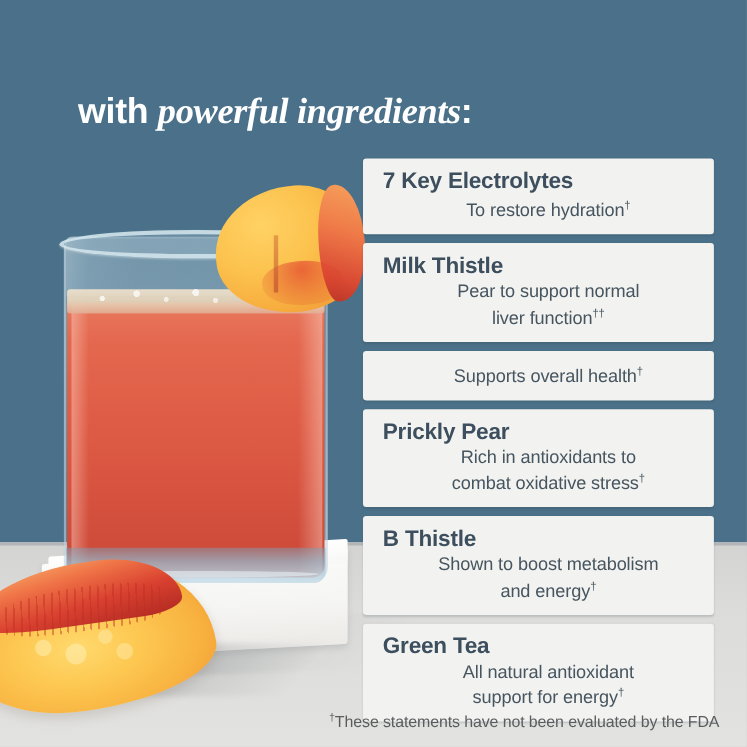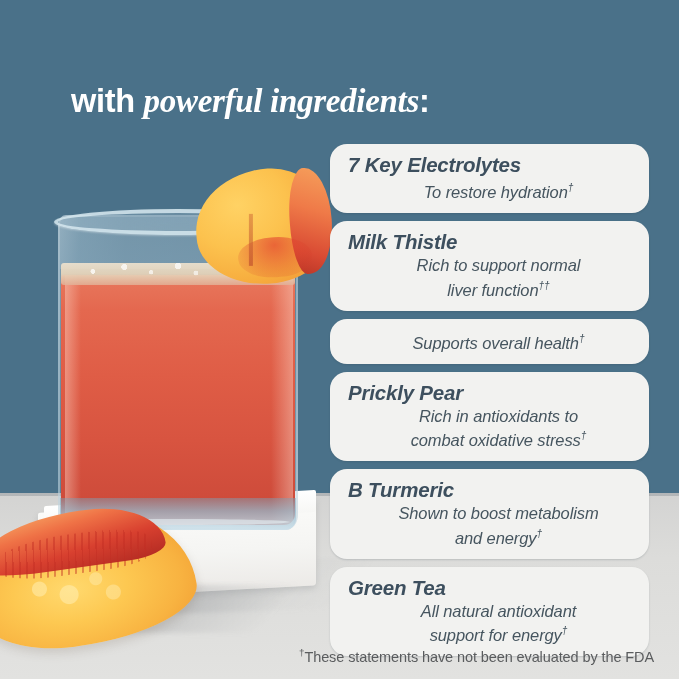--- a/index.html
+++ b/index.html
@@ -192,25 +192,24 @@
     font-weight:700;
     line-height:37px;
     letter-spacing:-0.3px;
   }
   .headline .em{ font-family:"Liberation Serif", serif; font-style:italic; font-weight:700; font-size:33px; }
 
   
   .cards{ position:absolute; left:330px; top:144px; width:319px; }
   .card{
     background:#f2f2f0;
-    border-radius:17px;
+    border-radius:3px;
     padding:9px 0 11px 18px;
     margin-bottom:8px;
     box-shadow:0 1px 2px rgba(40,55,68,.18);
-    font-style:italic;
   }
   .card-title{
     color:#3d4f5e;
     font-size:20.5px;
     font-weight:700;
     line-height:24px;
     letter-spacing:-0.2px;
   }
   .card-desc{
     color:#46555f;
@@ -278,34 +277,34 @@
 
   <div class="cards">
 
     <div class="card">
       <div class="card-title">7 Key Electrolytes</div>
       <div class="card-desc"><span>To restore hydration</span><sup>†</sup></div>
     </div>
 
     <div class="card">
       <div class="card-title">Milk Thistle</div>
-      <div class="card-desc"><span>Rich to support normal</span><br><span>liver function</span><sup>††</sup></div>
+      <div class="card-desc"><span>Pear to support normal</span><br><span>liver function</span><sup>††</sup></div>
     </div>
 
     <div class="card">
       <div class="card-desc"><span>Supports overall health</span><sup>†</sup></div>
     </div>
 
     <div class="card">
       <div class="card-title">Prickly Pear</div>
       <div class="card-desc"><span>Rich in antioxidants to</span><br><span>combat oxidative stress</span><sup>†</sup></div>
     </div>
 
     <div class="card">
-      <div class="card-title">B Turmeric</div>
+      <div class="card-title">B Thistle</div>
       <div class="card-desc"><span>Shown to boost metabolism</span><br><span>and energy</span><sup>†</sup></div>
     </div>
 
     <div class="card">
       <div class="card-title">Green Tea</div>
       <div class="card-desc"><span>All natural antioxidant</span><br><span>support for energy</span><sup>†</sup></div>
     </div>
 
   </div>
 

